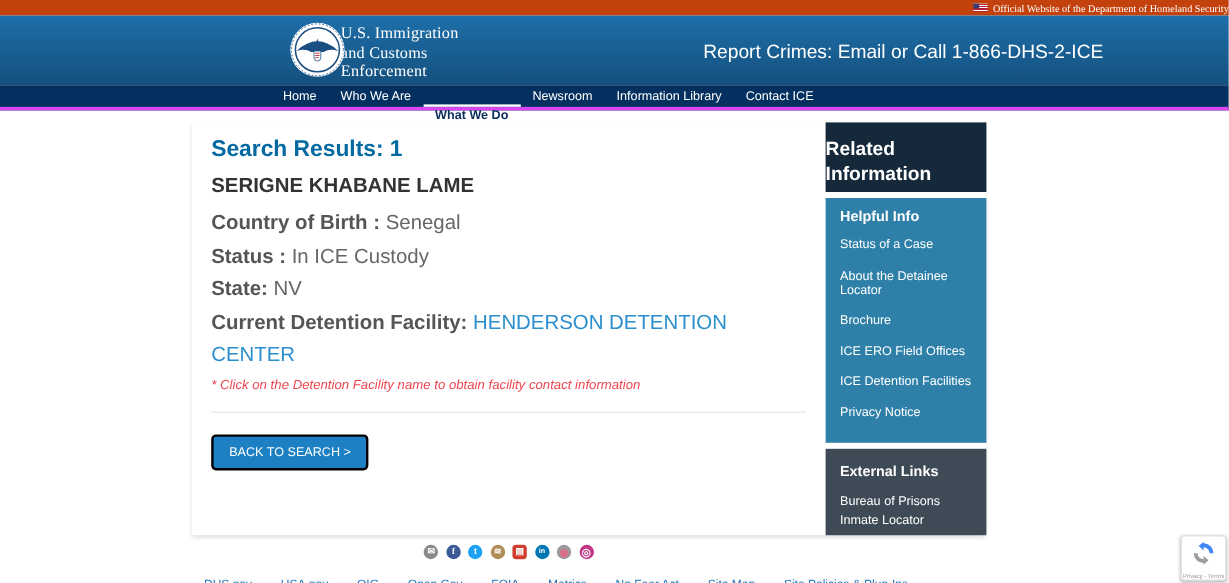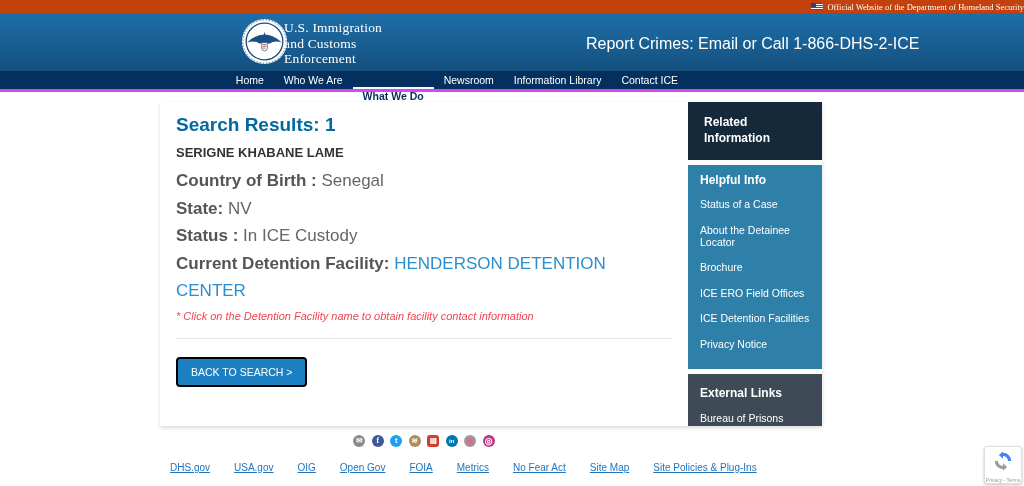--- a/index.html
+++ b/index.html
@@ -31,39 +31,39 @@
   .nav-item { color:#fff; font-size:10.5px; line-height:18px; padding:0 10px;
     cursor:pointer; white-space:nowrap; }
   .nav-item.active { background:#fff; color:#0b2d5c; font-weight:bold;margin-top:16px; }
 
   
   .page { margin-left:160px; width:662px; }
   .content-row { display:flex; box-shadow:0 2px 4px rgba(0,0,0,.15); }
   .main-box { width:528px; background:#fff; min-height:303px; padding:12px 16px; }
 
   .page-title { color:#0369a1; font-size:19px; font-weight:bold; margin-bottom:9px; }
-  .detainee-name { font-size:13px; font-weight:bold; color:#333; margin-bottom:7px; }
+  .detainee-name { font-size:17px; font-weight:bold; color:#333; margin-bottom:7px; }
   .field-row { font-size:17px; color:#666; line-height:1.62; }
   .field-label { font-weight:bold; color:#555; }
   .facility-link { color:#2b8fcd; text-decoration:none; cursor:pointer; }
   .note { color:#ef4450; font-style:italic; font-size:11px; margin-top:5px; }
   .divider { border:none; border-top:1px solid #e5e5e5; margin:16px 0 18px; }
   .back-btn { background:#1d80c3; color:#fff; font-size:10.5px; border:2px solid #000000;
     border-radius:4px; padding:7px 13px; cursor:pointer;
     font-family:"Liberation Sans", sans-serif; }
 
   
   .sidebar { width:134px; display:flex; flex-direction:column; gap:5px; }
-  .related-box { background:#16293b; color:#fff; font-size:12px; font-weight:600;
-    padding:13px 16px; line-height:1.3; height:58px; }
+  .related-box { background:#16293b; color:#fff; font-size:16px; font-weight:600;
+    padding:13px 0; line-height:1.3; height:58px; }
   .helpful-box { background:#2e80a8; padding:8px 12px 6px; flex:1; }
   .side-heading { color:#fff; font-size:12px; font-weight:bold; margin-bottom:11px; }
   .side-link { display:block; color:#fff; font-size:10.5px; text-decoration:none;
     margin-bottom:13.5px; cursor:pointer; }
-  .external-box { background:#3e4a55; padding:12px; height:52px; }
+  .external-box { background:#3e4a55; padding:12px; height:72px; }
   .external-box .side-link { line-height:1.5; margin-bottom:0; }
 
   
   .social-row { width:528px; text-align:center; margin-top:5px; }
   .social-icon { display:inline-block; width:12px; height:12px; border-radius:50%;
     color:#fff; font-size:7.5px; line-height:12px; text-align:center; margin:0 1px;
     vertical-align:middle; cursor:pointer; font-weight:bold; overflow:hidden; }
   .ic-email { background:#8a8a8a; }
   .ic-facebook { background:#3b5998; font-family:"Liberation Serif", serif; }
   .ic-twitter { background:#1da1f2; }
@@ -126,26 +126,26 @@
 
     <div class="main-box">
       <div class="page-title">Search Results: 1</div>
       <div class="detainee-name">SERIGNE KHABANE LAME</div>
 
       <div class="field-row">
         <span class="field-label">Country of Birth :</span>
         <span>Senegal</span>
       </div>
       <div class="field-row">
+        <span class="field-label">Status :</span>
+        <span>In ICE Custody</span>
+      </div>
+      <div class="field-row">
         <span class="field-label">State:</span>
         <span>NV</span>
-      </div>
-      <div class="field-row">
-        <span class="field-label">Status :</span>
-        <span>In ICE Custody</span>
       </div>
       <div class="field-row">
         <span class="field-label">Current Detention Facility:</span>
         <a class="facility-link">HENDERSON DETENTION CENTER</a>
       </div>
 
       <div class="note">* Click on the Detention Facility name to obtain facility contact information</div>
       <hr class="divider">
       <button class="back-btn">BACK TO SEARCH &gt;</button>
     </div>

